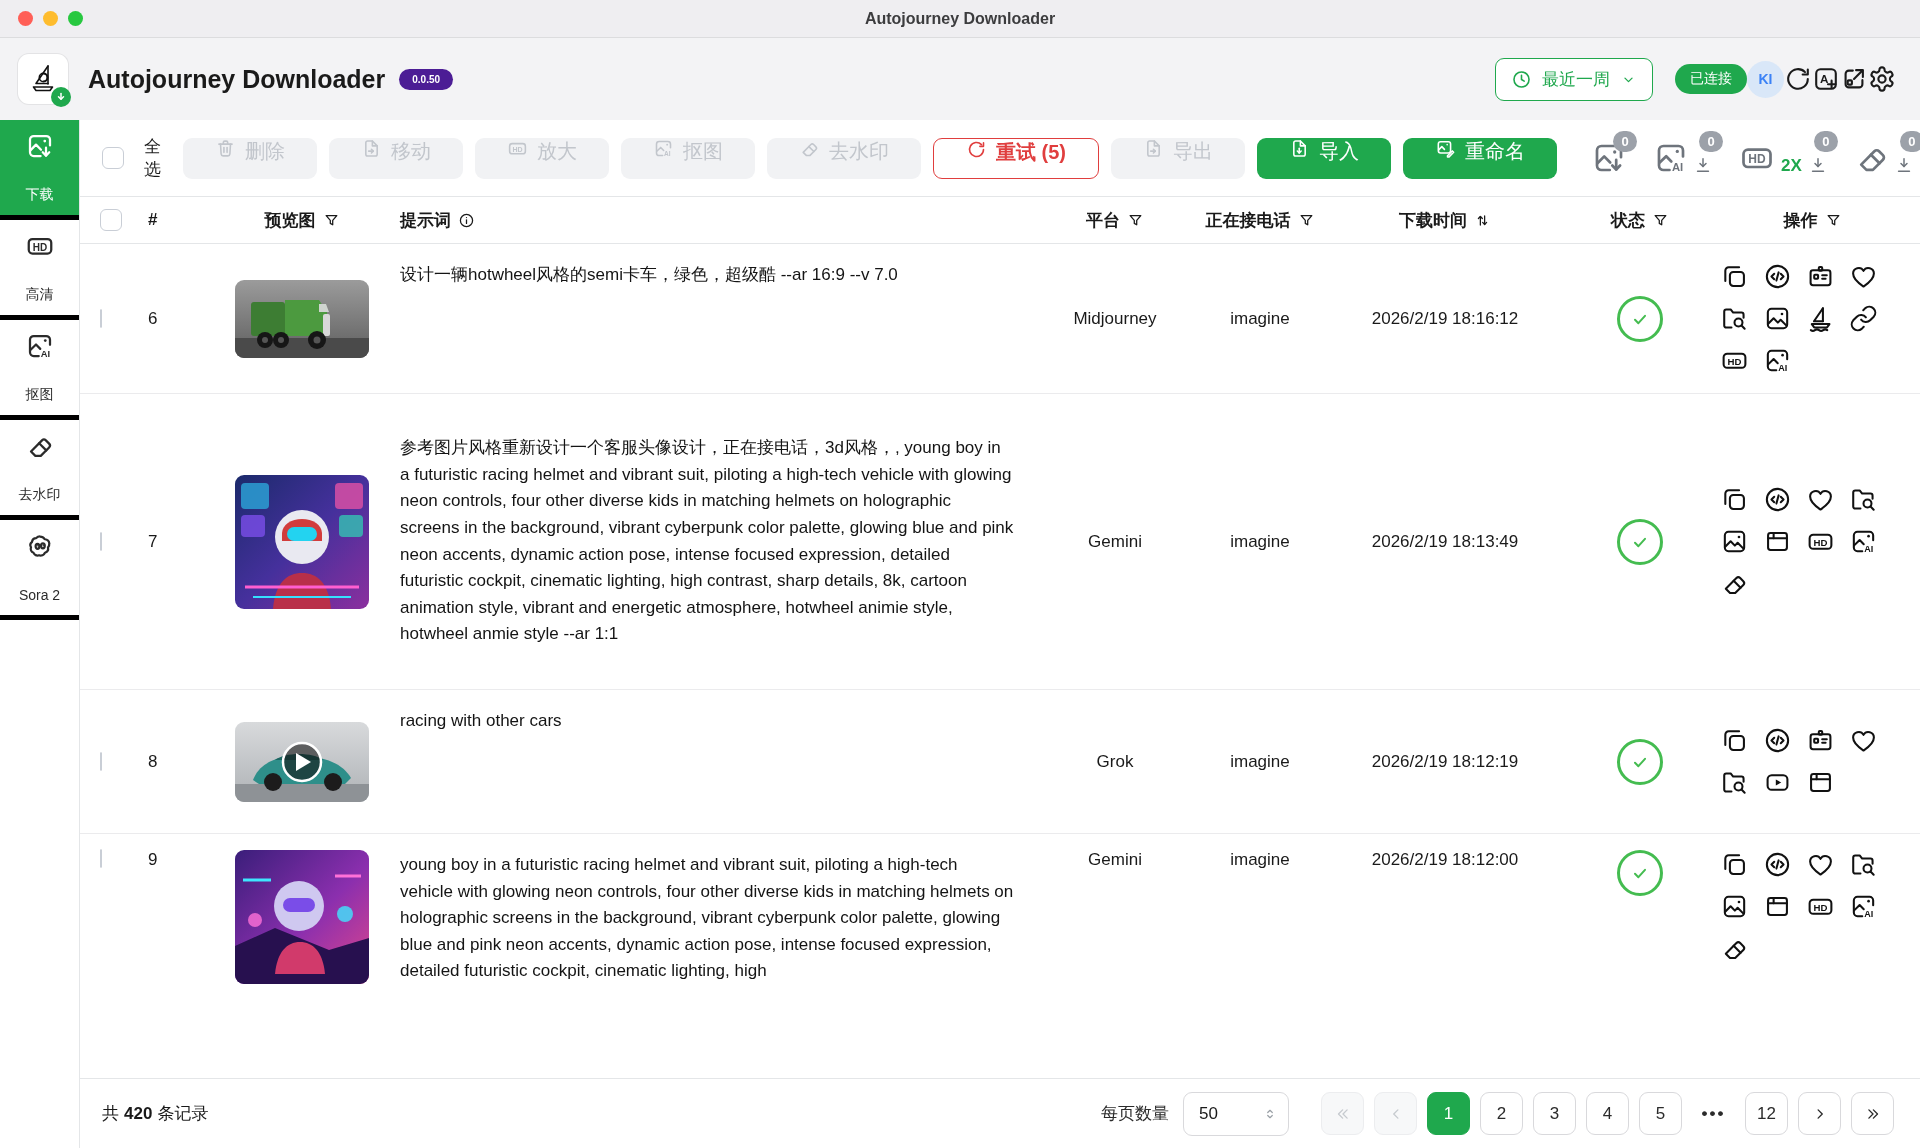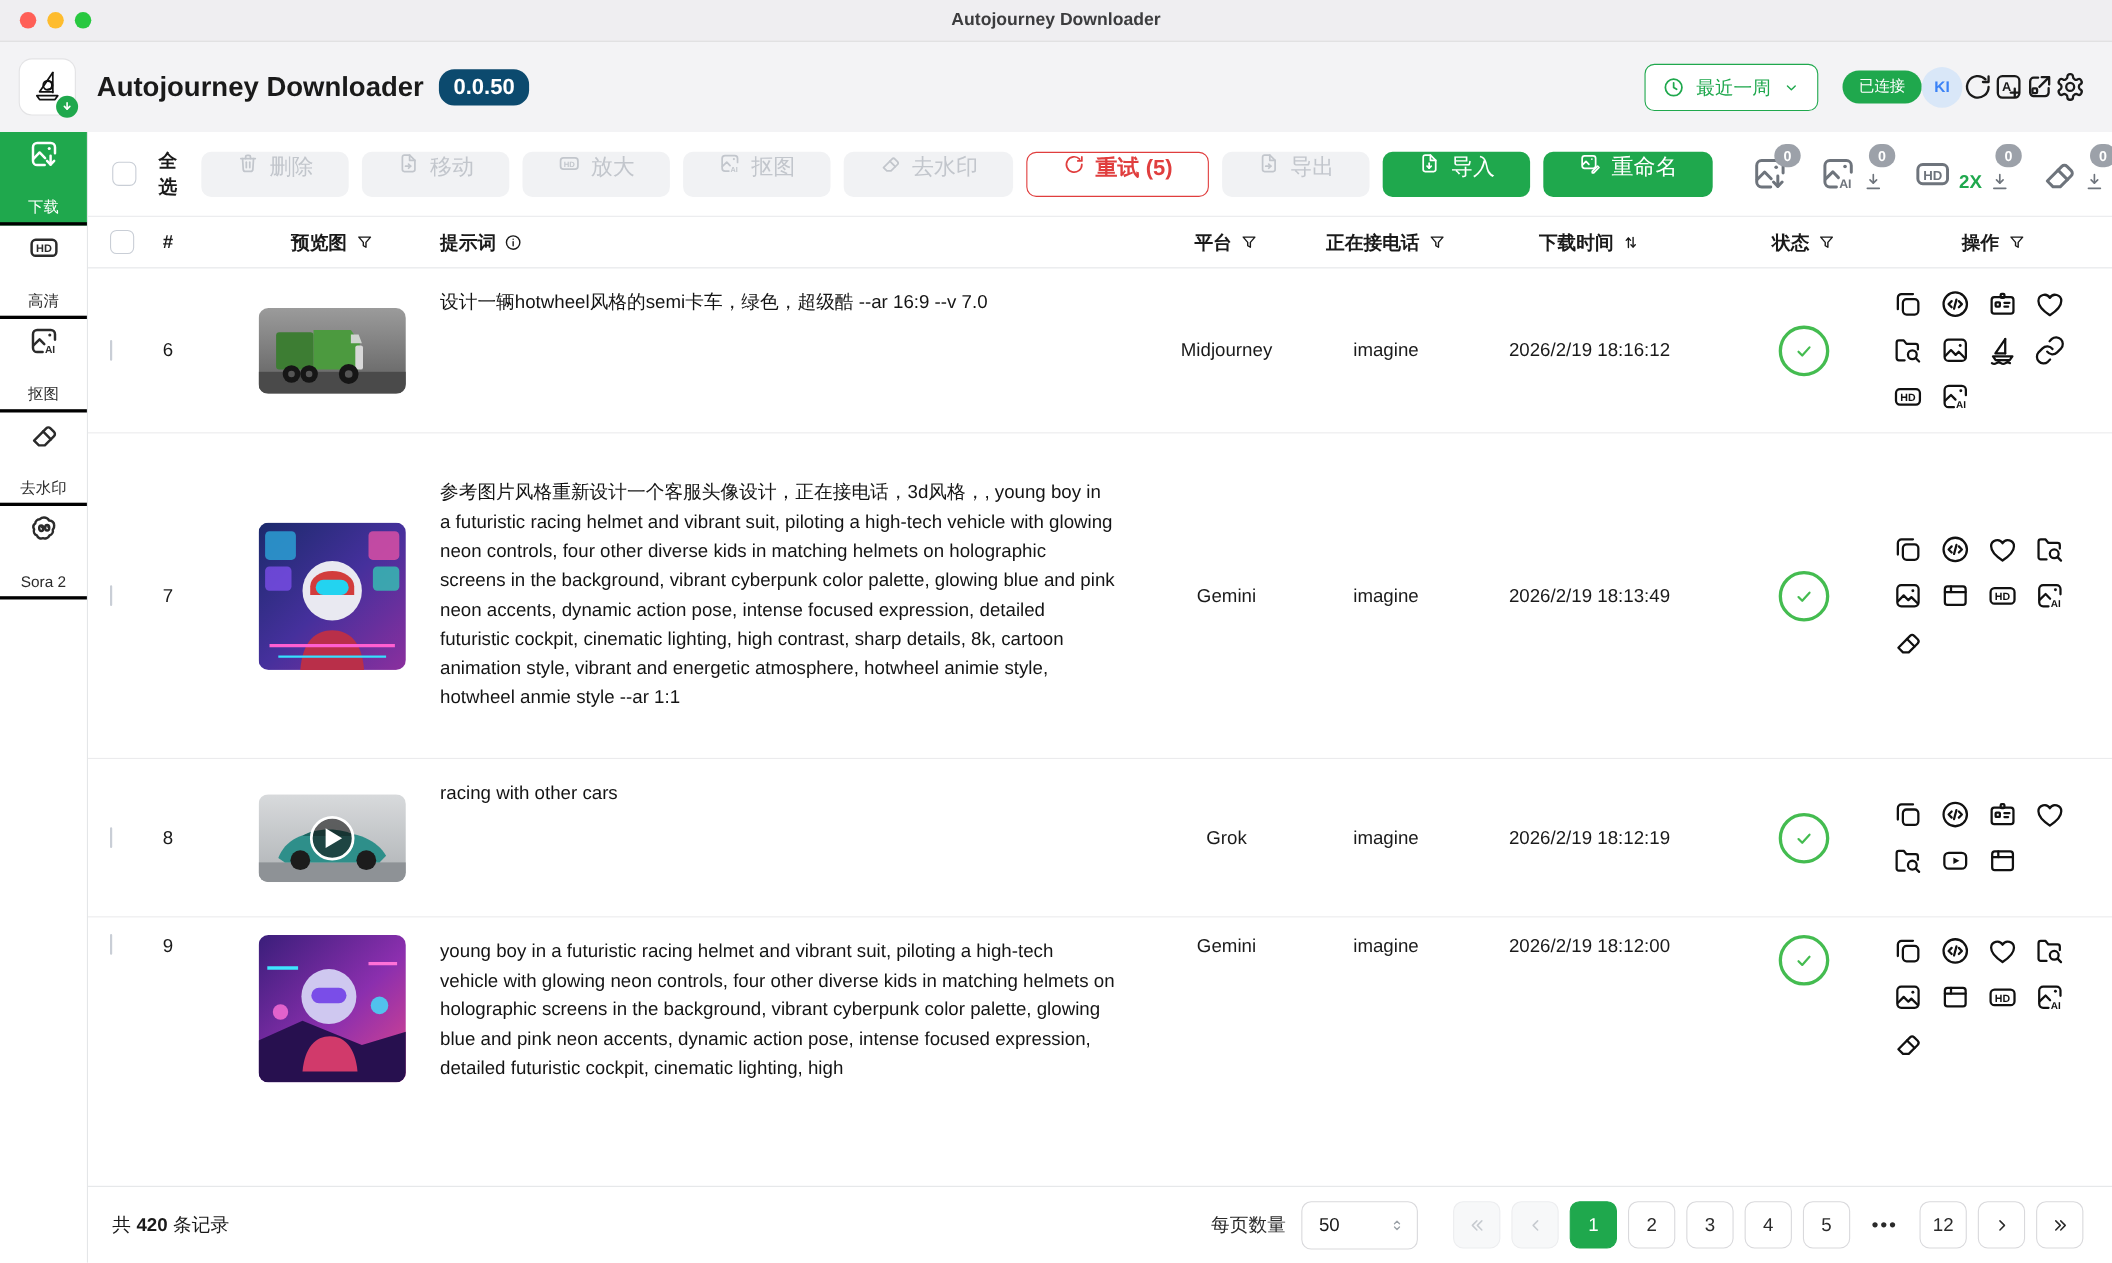--- a/index.html
+++ b/index.html
@@ -20,44 +20,44 @@
   .light.r{ background:#FF5F57; } .light.y{ background:#FEBC2E; } .light.g{ background:#28C840; }
   .wintitle{ position:absolute; left:0; right:0; text-align:center; font-weight:bold; font-size:16px; color:#3c3c3e; }
 
   
   .appheader{ height:82px; background:#F3F3F5; display:flex; align-items:center; padding:0 24px 0 18px; }
   .logo{ width:50px; height:50px; background:#fff; border-radius:11px; box-shadow:0 0 0 1px #e3e3e5;
     position:relative; display:flex; align-items:center; justify-content:center; }
   .logo .badge-dl{ position:absolute; right:-3px; bottom:-3px; width:20px; height:20px; border-radius:50%;
     background:var(--green); display:flex; align-items:center; justify-content:center; color:#fff; }
   .apptitle{ font-size:25px; font-weight:bold; margin-left:20px; }
-  .verbadge{ margin-left:14px; background:#0c4a6e; color:#fff; font-size:20px; font-weight:bold;
+  .verbadge{ margin-left:14px; background:#4c1d95; color:#fff; font-size:10px; font-weight:bold;
     padding:5px 13px; border-radius:14px; }
   .hright{ margin-left:auto; display:flex; align-items:center; }
   .datefilter{ display:flex; align-items:center; gap:10px; border:1.6px solid var(--green); color:var(--green);
     background:#fff; border-radius:9px; padding:9px 15px; font-size:17px; cursor:pointer; }
   .connbadge{ background:var(--green); color:#fff; font-size:14px; padding:6px 15px; border-radius:15px; margin-left:22px; }
   .avatar{ width:37px; height:37px; border-radius:50%; background:#D9E7F8; color:#3B82F6;
     font-weight:bold; font-size:14px; display:flex; align-items:center; justify-content:center; }
   .hicon{ width:28px; height:28px; color:#1a1a1a; cursor:pointer; }
 
   
   .layout{ display:flex; height:1028px; }
   .sidebar{ width:80px; background:#fff; border-right:1px solid var(--border); }
-  .sbitem{ height:85px; display:flex; flex-direction:column; align-items:center; justify-content:center;
-    gap:25px; border-bottom:3px solid #000000; font-size:14px; color:#2b2b2b; cursor:pointer; }
+  .sbitem{ height:100px; display:flex; flex-direction:column; align-items:center; justify-content:center;
+    gap:25px; border-bottom:5px solid #000000; font-size:14px; color:#2b2b2b; cursor:pointer; }
   .sbitem .ic{ width:30px; height:30px; }
   .sbitem.active{ background:var(--green); color:#fff; }
 
   .main{ flex:1; display:flex; flex-direction:column; min-width:0; }
 
   
   .toolbar{ height:76px; display:flex; align-items:center; gap:12px; padding:0 26px 0 22px; }
   .cb{ width:22px; height:22px; border:1.6px solid #C9CED6; border-radius:6px; background:#fff; cursor:pointer; flex:none; }
-  .selall{ font-size:17px; font-weight:bold; margin:0 10px 0 8px; }
+  .selall{ font-size:17px; font-weight:normal; margin:0 10px 0 8px; }
   .tbtn{ height:41px; display:flex; align-items:flex-start; gap:9px; padding:0 32px; border-radius:9px;
     font-size:20px; border:none; cursor:pointer; white-space:nowrap; }
   .tbtn .ic{ width:21px; height:21px; }
   .tbtn.disabled{ background:var(--dis-bg); color:var(--dis-tx); }
   .tbtn.danger{ background:#fff; border:1.6px solid var(--red); color:var(--red); font-weight:bold; }
   .tbtn.primary{ background:var(--green); color:#fff; }
   .badgegrp{ display:flex; align-items:center; gap:26px; margin-left:22px; color:#6E747C; }
   .badgebtn{ position:relative; display:flex; align-items:flex-end; gap:4px; cursor:pointer; }
   .badgebtn .big{ width:36px; height:36px; }
   .badgebtn .tray{ width:20px; height:20px; margin-bottom:1px; }

